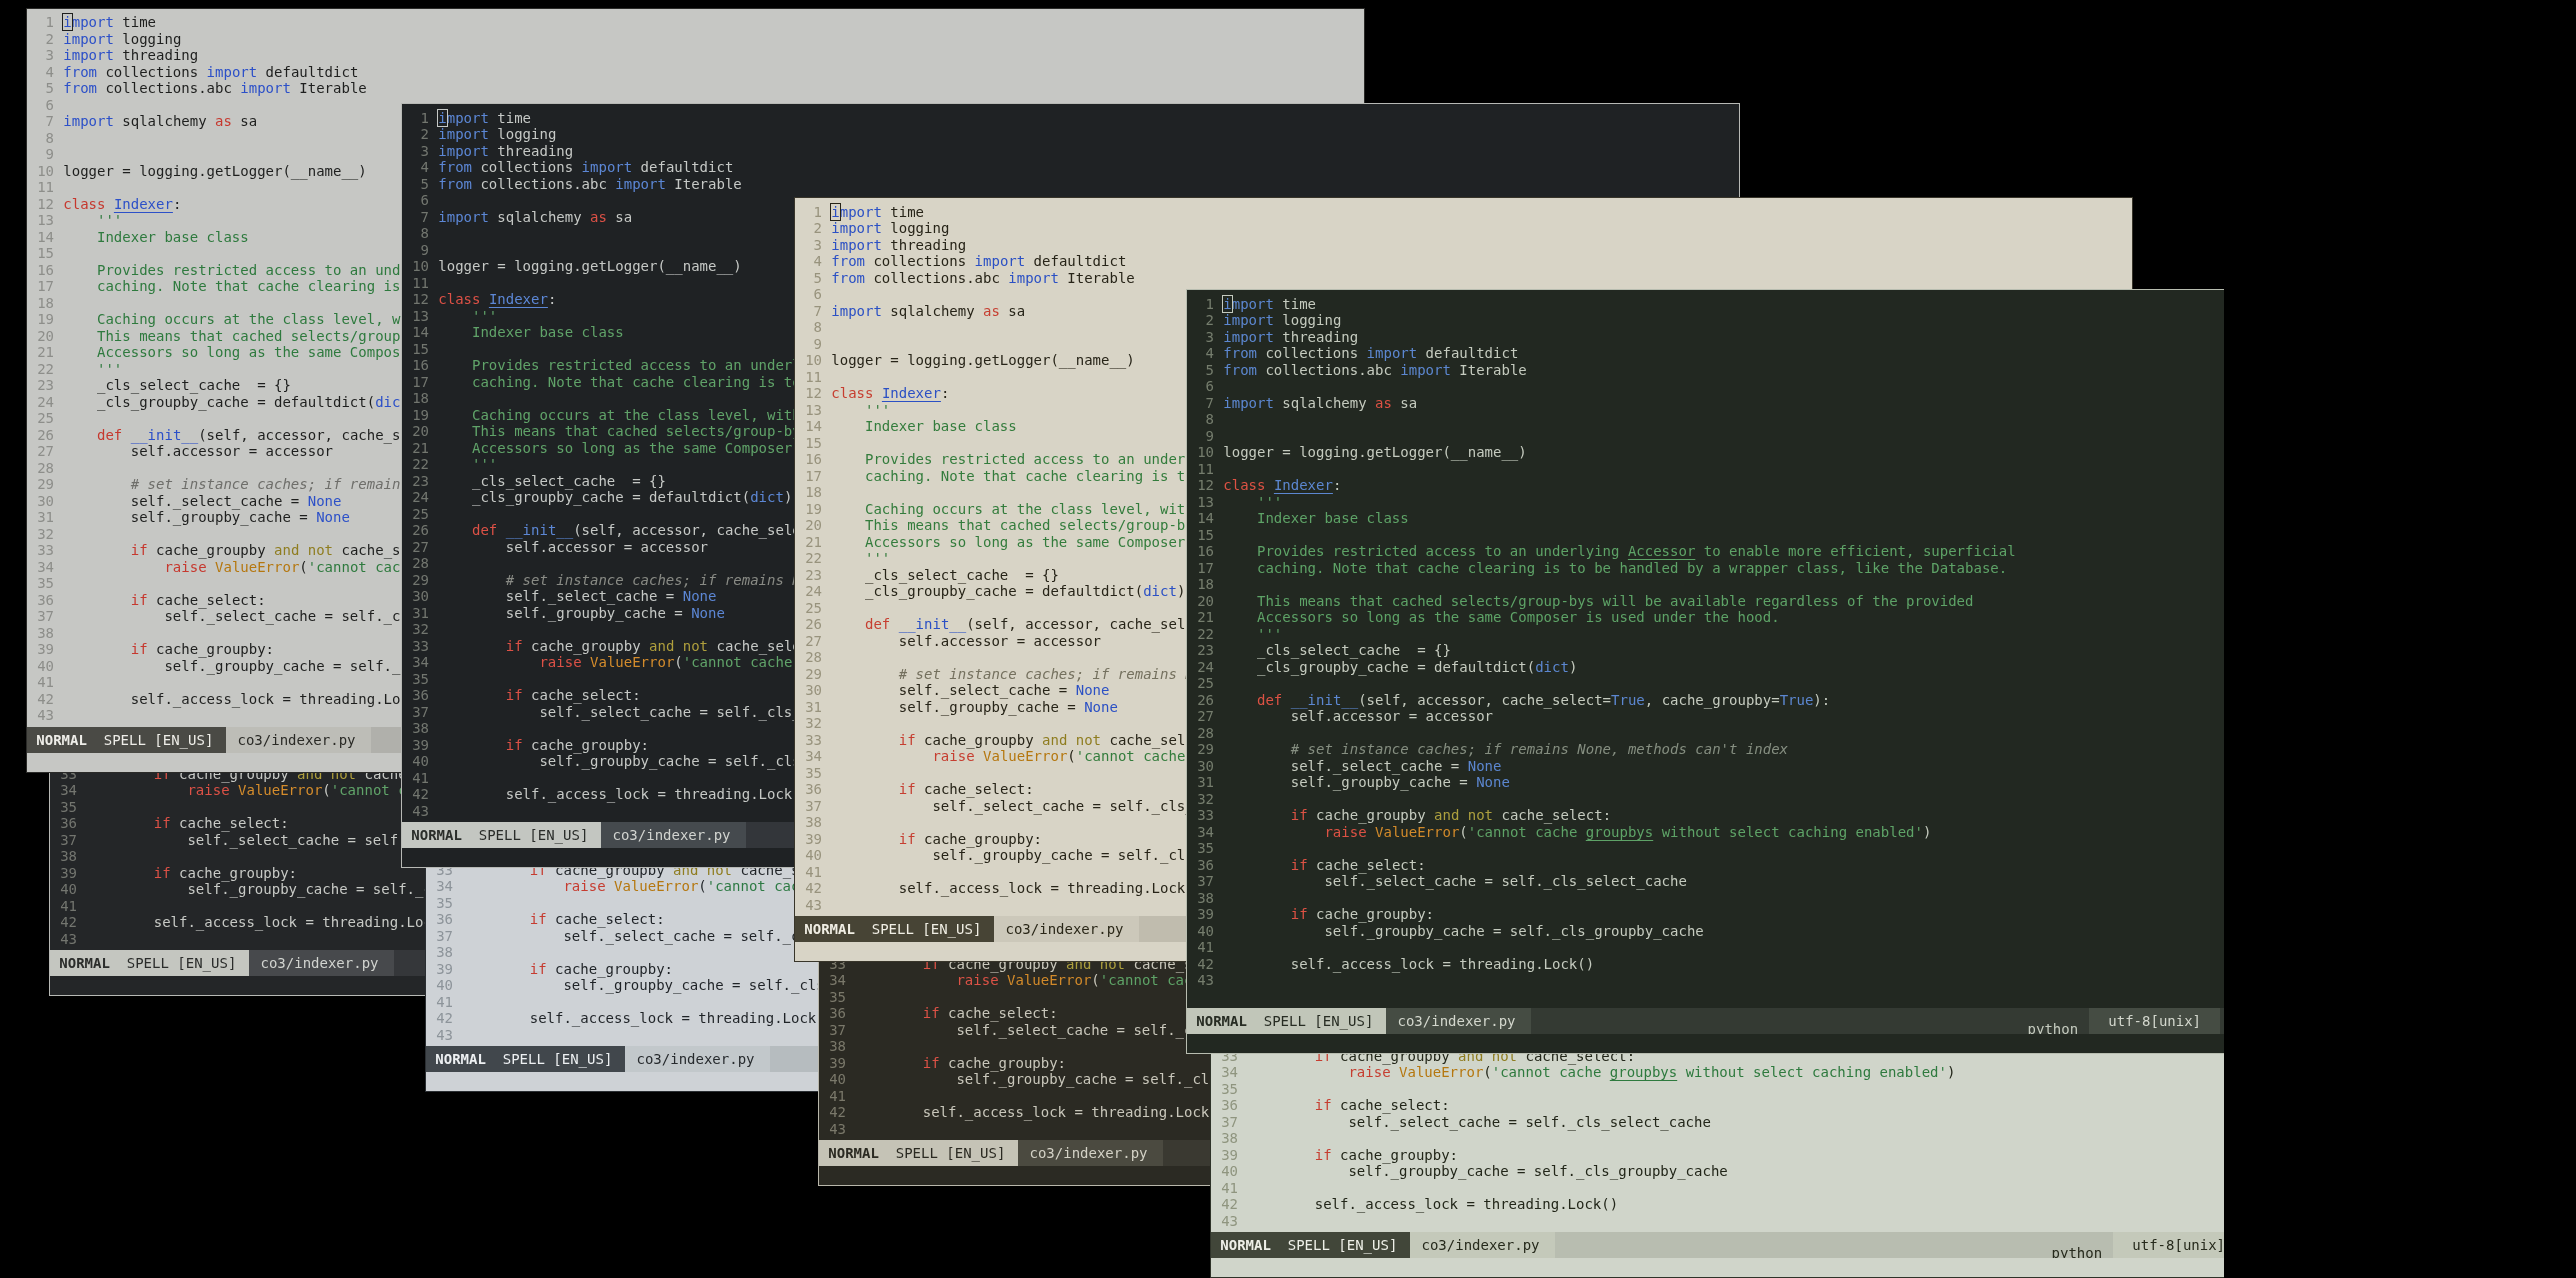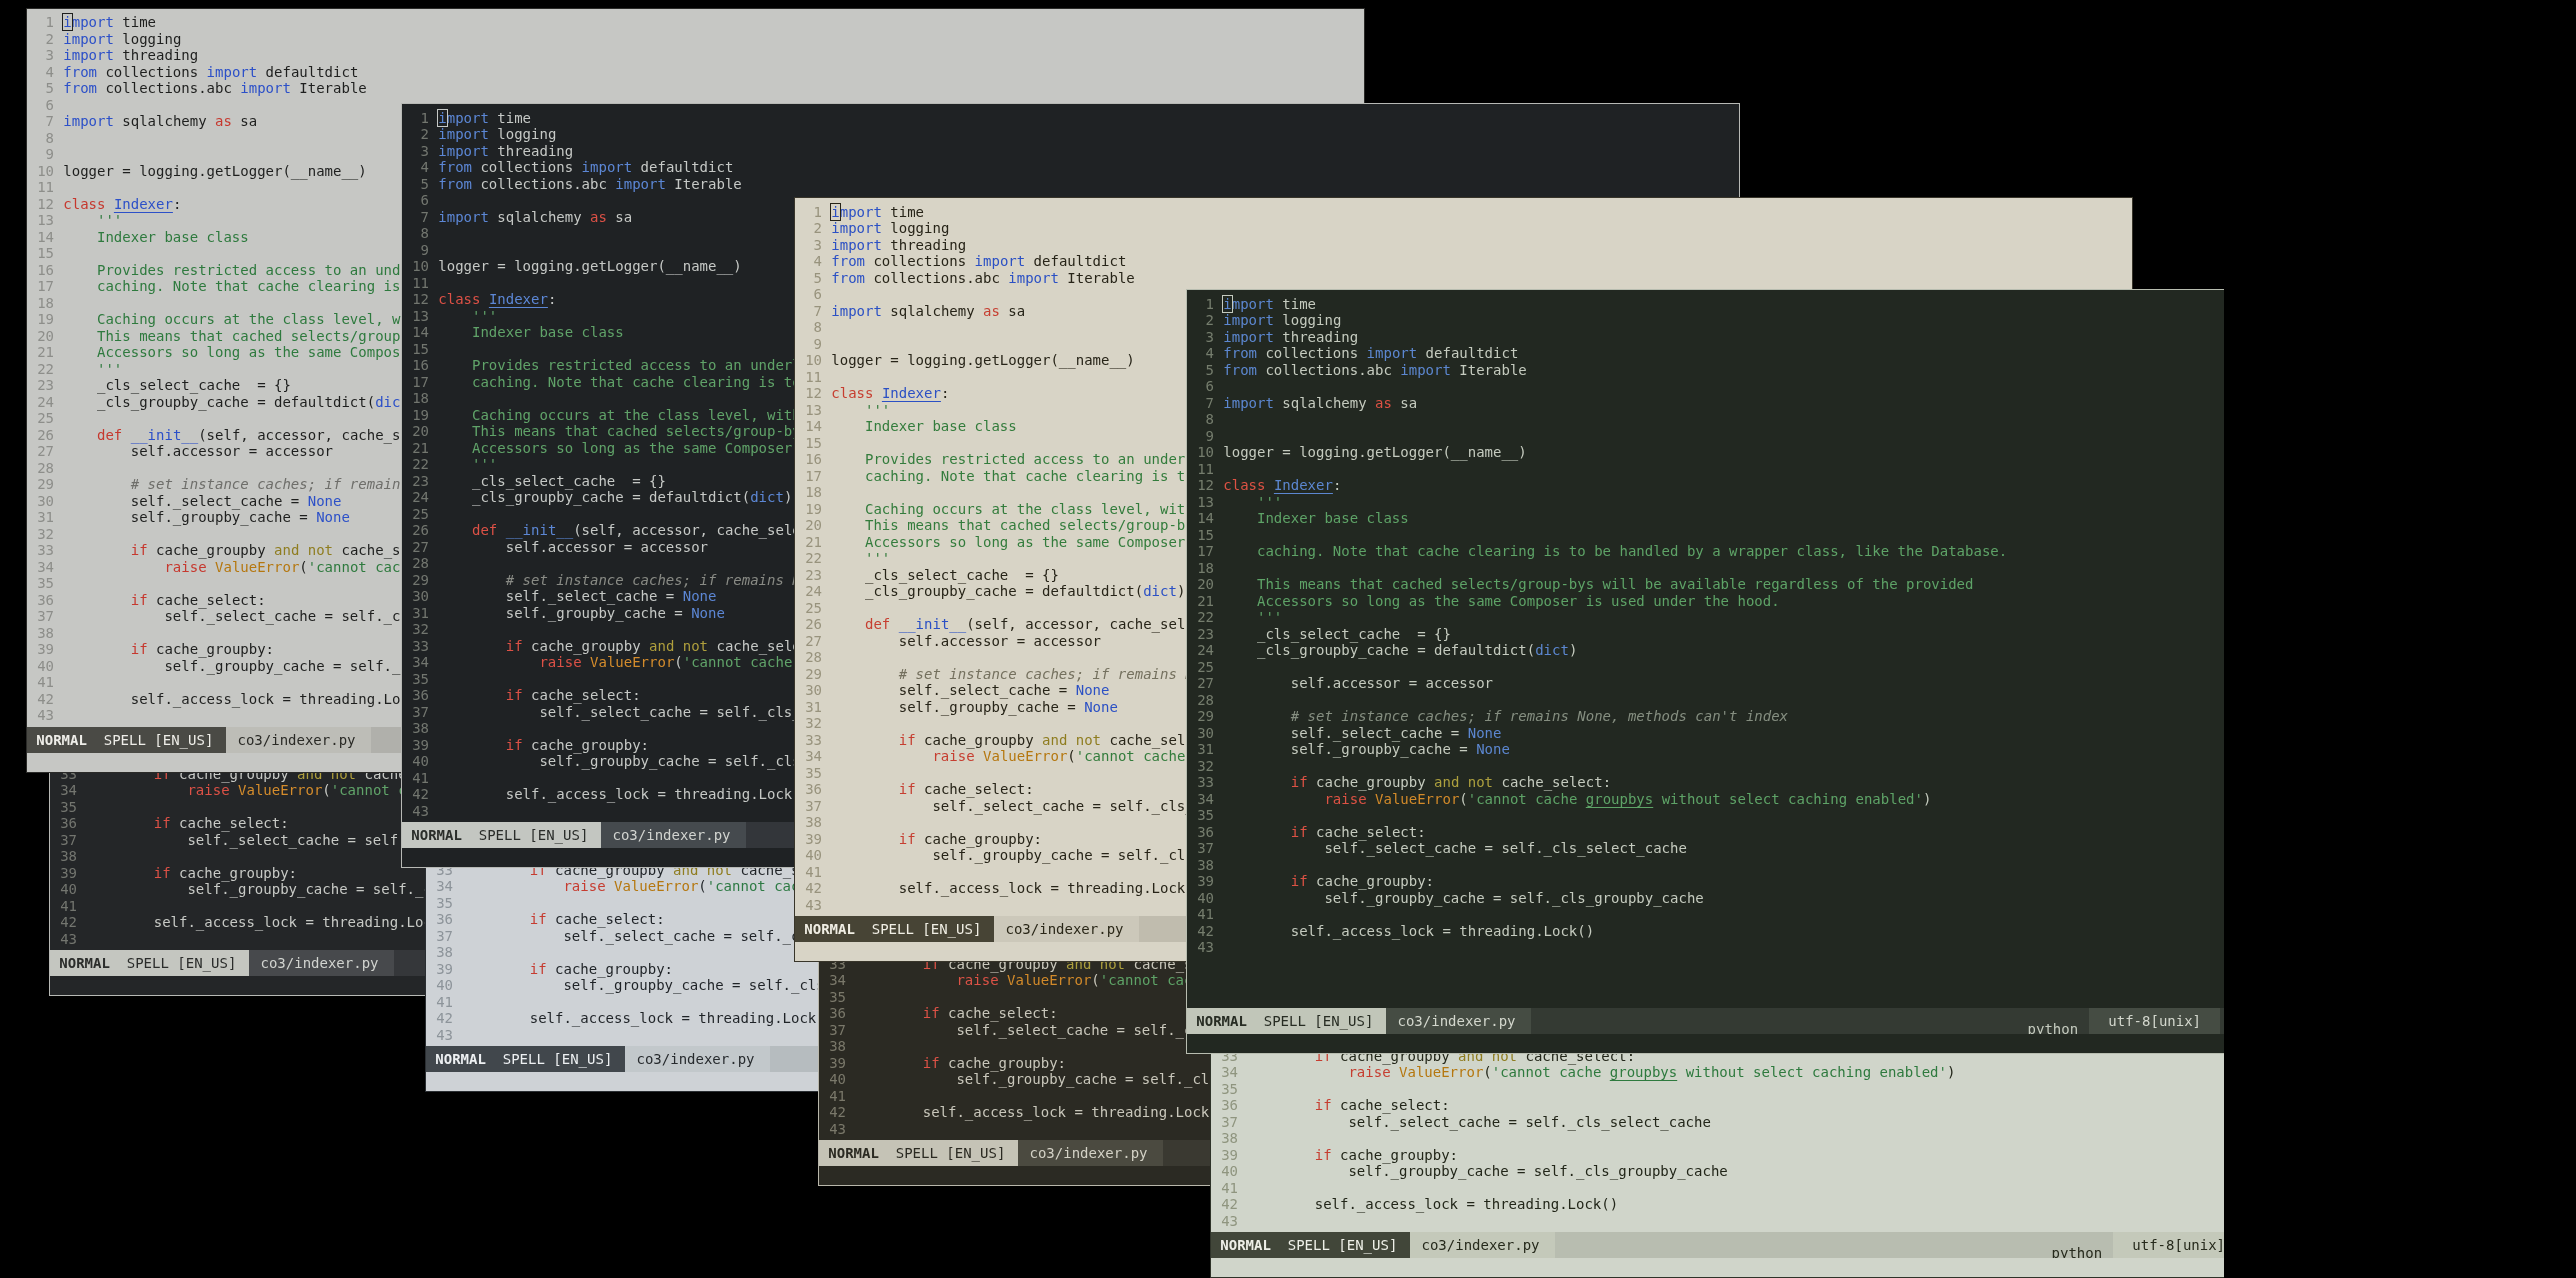--- a/index.html
+++ b/index.html
@@ -343,28 +343,30 @@
         <div class="row"><span class="ln">6</span><span class="cd"></span></div>
         <div class="row"><span class="ln">7</span><span class="cd"><span class="tk-k">import</span><span class="tk-t"> sqlalchemy </span><span class="tk-r">as</span><span class="tk-t"> sa</span></span></div>
         <div class="row"><span class="ln">8</span><span class="cd"></span></div>
         <div class="row"><span class="ln">9</span><span class="cd"></span></div>
         <div class="row"><span class="ln">10</span><span class="cd"><span class="tk-t">logger = logging.getLogger(__name__)</span></span></div>
         <div class="row"><span class="ln">11</span><span class="cd"></span></div>
         <div class="row"><span class="ln">12</span><span class="cd"><span class="tk-r">class</span><span class="tk-t"> </span><span class="tk-ku">Indexer</span><span class="tk-t">:</span></span></div>
         <div class="row"><span class="ln">13</span><span class="cd"><span class="tk-s">    '''</span></span></div>
         <div class="row"><span class="ln">14</span><span class="cd"><span class="tk-s">    Indexer base class</span></span></div>
         <div class="row"><span class="ln">15</span><span class="cd"></span></div>
-        <div class="row"><span class="ln">17</span><span class="cd"><span class="tk-s">    caching. Note that cache clearing is to be handled by a wrapper class, like the Database.</span></span></div>
-        <div class="row"><span class="ln">18</span><span class="cd"></span></div>
-        <div class="row"><span class="ln">20</span><span class="cd"><span class="tk-s">    This means that cached selects/group-bys will be available regardless of the provided</span></span></div>
-        <div class="row"><span class="ln">21</span><span class="cd"><span class="tk-s">    Accessors so long as the same Composer is used under the hood.</span></span></div>
-        <div class="row"><span class="ln">22</span><span class="cd"><span class="tk-s">    '''</span></span></div>
-        <div class="row"><span class="ln">23</span><span class="cd"><span class="tk-t">    _cls_select_cache  = {}</span></span></div>
-        <div class="row"><span class="ln">24</span><span class="cd"><span class="tk-t">    _cls_groupby_cache = defaultdict(</span><span class="tk-b">dict</span><span class="tk-t">)</span></span></div>
-        <div class="row"><span class="ln">25</span><span class="cd"></span></div>
+        <div class="row"><span class="ln">16</span><span class="cd"><span class="tk-s">    Provides restricted access to an underlying </span><span class="tk-su">Accessor</span><span class="tk-s"> to enable more efficient, superficial</span></span></div>
+        <div class="row"><span class="ln">17</span><span class="cd"><span class="tk-s">    caching. Note that cache clearing is to be handled by a wrapper class, like the Database.</span></span></div>
+        <div class="row"><span class="ln">18</span><span class="cd"></span></div>
+        <div class="row"><span class="ln">20</span><span class="cd"><span class="tk-s">    This means that cached selects/group-bys will be available regardless of the provided</span></span></div>
+        <div class="row"><span class="ln">21</span><span class="cd"><span class="tk-s">    Accessors so long as the same Composer is used under the hood.</span></span></div>
+        <div class="row"><span class="ln">22</span><span class="cd"><span class="tk-s">    '''</span></span></div>
+        <div class="row"><span class="ln">23</span><span class="cd"><span class="tk-t">    _cls_select_cache  = {}</span></span></div>
+        <div class="row"><span class="ln">24</span><span class="cd"><span class="tk-t">    _cls_groupby_cache = defaultdict(</span><span class="tk-b">dict</span><span class="tk-t">)</span></span></div>
+        <div class="row"><span class="ln">25</span><span class="cd"></span></div>
+        <div class="row"><span class="ln">26</span><span class="cd"><span class="tk-r">    def</span><span class="tk-t"> </span><span class="tk-b">__init__</span><span class="tk-t">(self, accessor, cache_select=</span><span class="tk-b">True</span><span class="tk-t">, cache_groupby=</span><span class="tk-b">True</span><span class="tk-t">):</span></span></div>
         <div class="row"><span class="ln">27</span><span class="cd"><span class="tk-t">        self.accessor = accessor</span></span></div>
         <div class="row"><span class="ln">28</span><span class="cd"></span></div>
         <div class="row"><span class="ln">29</span><span class="cd"><span class="tk-c">        # set instance caches; if remains None, methods can't index</span></span></div>
         <div class="row"><span class="ln">30</span><span class="cd"><span class="tk-t">        self._select_cache = </span><span class="tk-b">None</span></span></div>
         <div class="row"><span class="ln">31</span><span class="cd"><span class="tk-t">        self._groupby_cache = </span><span class="tk-b">None</span></span></div>
         <div class="row"><span class="ln">32</span><span class="cd"></span></div>
         <div class="row"><span class="ln">33</span><span class="cd"><span class="tk-r">        if</span><span class="tk-t"> cache_groupby </span><span class="tk-o">and</span><span class="tk-t"> </span><span class="tk-o">not</span><span class="tk-t"> cache_select:</span></span></div>
         <div class="row"><span class="ln">34</span><span class="cd"><span class="tk-r">            raise</span><span class="tk-t"> </span><span class="tk-n">ValueError</span><span class="tk-t">(</span><span class="tk-s">'cannot cache </span><span class="tk-su">groupbys</span><span class="tk-s"> without select caching enabled'</span><span class="tk-t">)</span></span></div>
         <div class="row"><span class="ln">35</span><span class="cd"></span></div>
         <div class="row"><span class="ln">36</span><span class="cd"><span class="tk-r">        if</span><span class="tk-t"> cache_select:</span></span></div>

